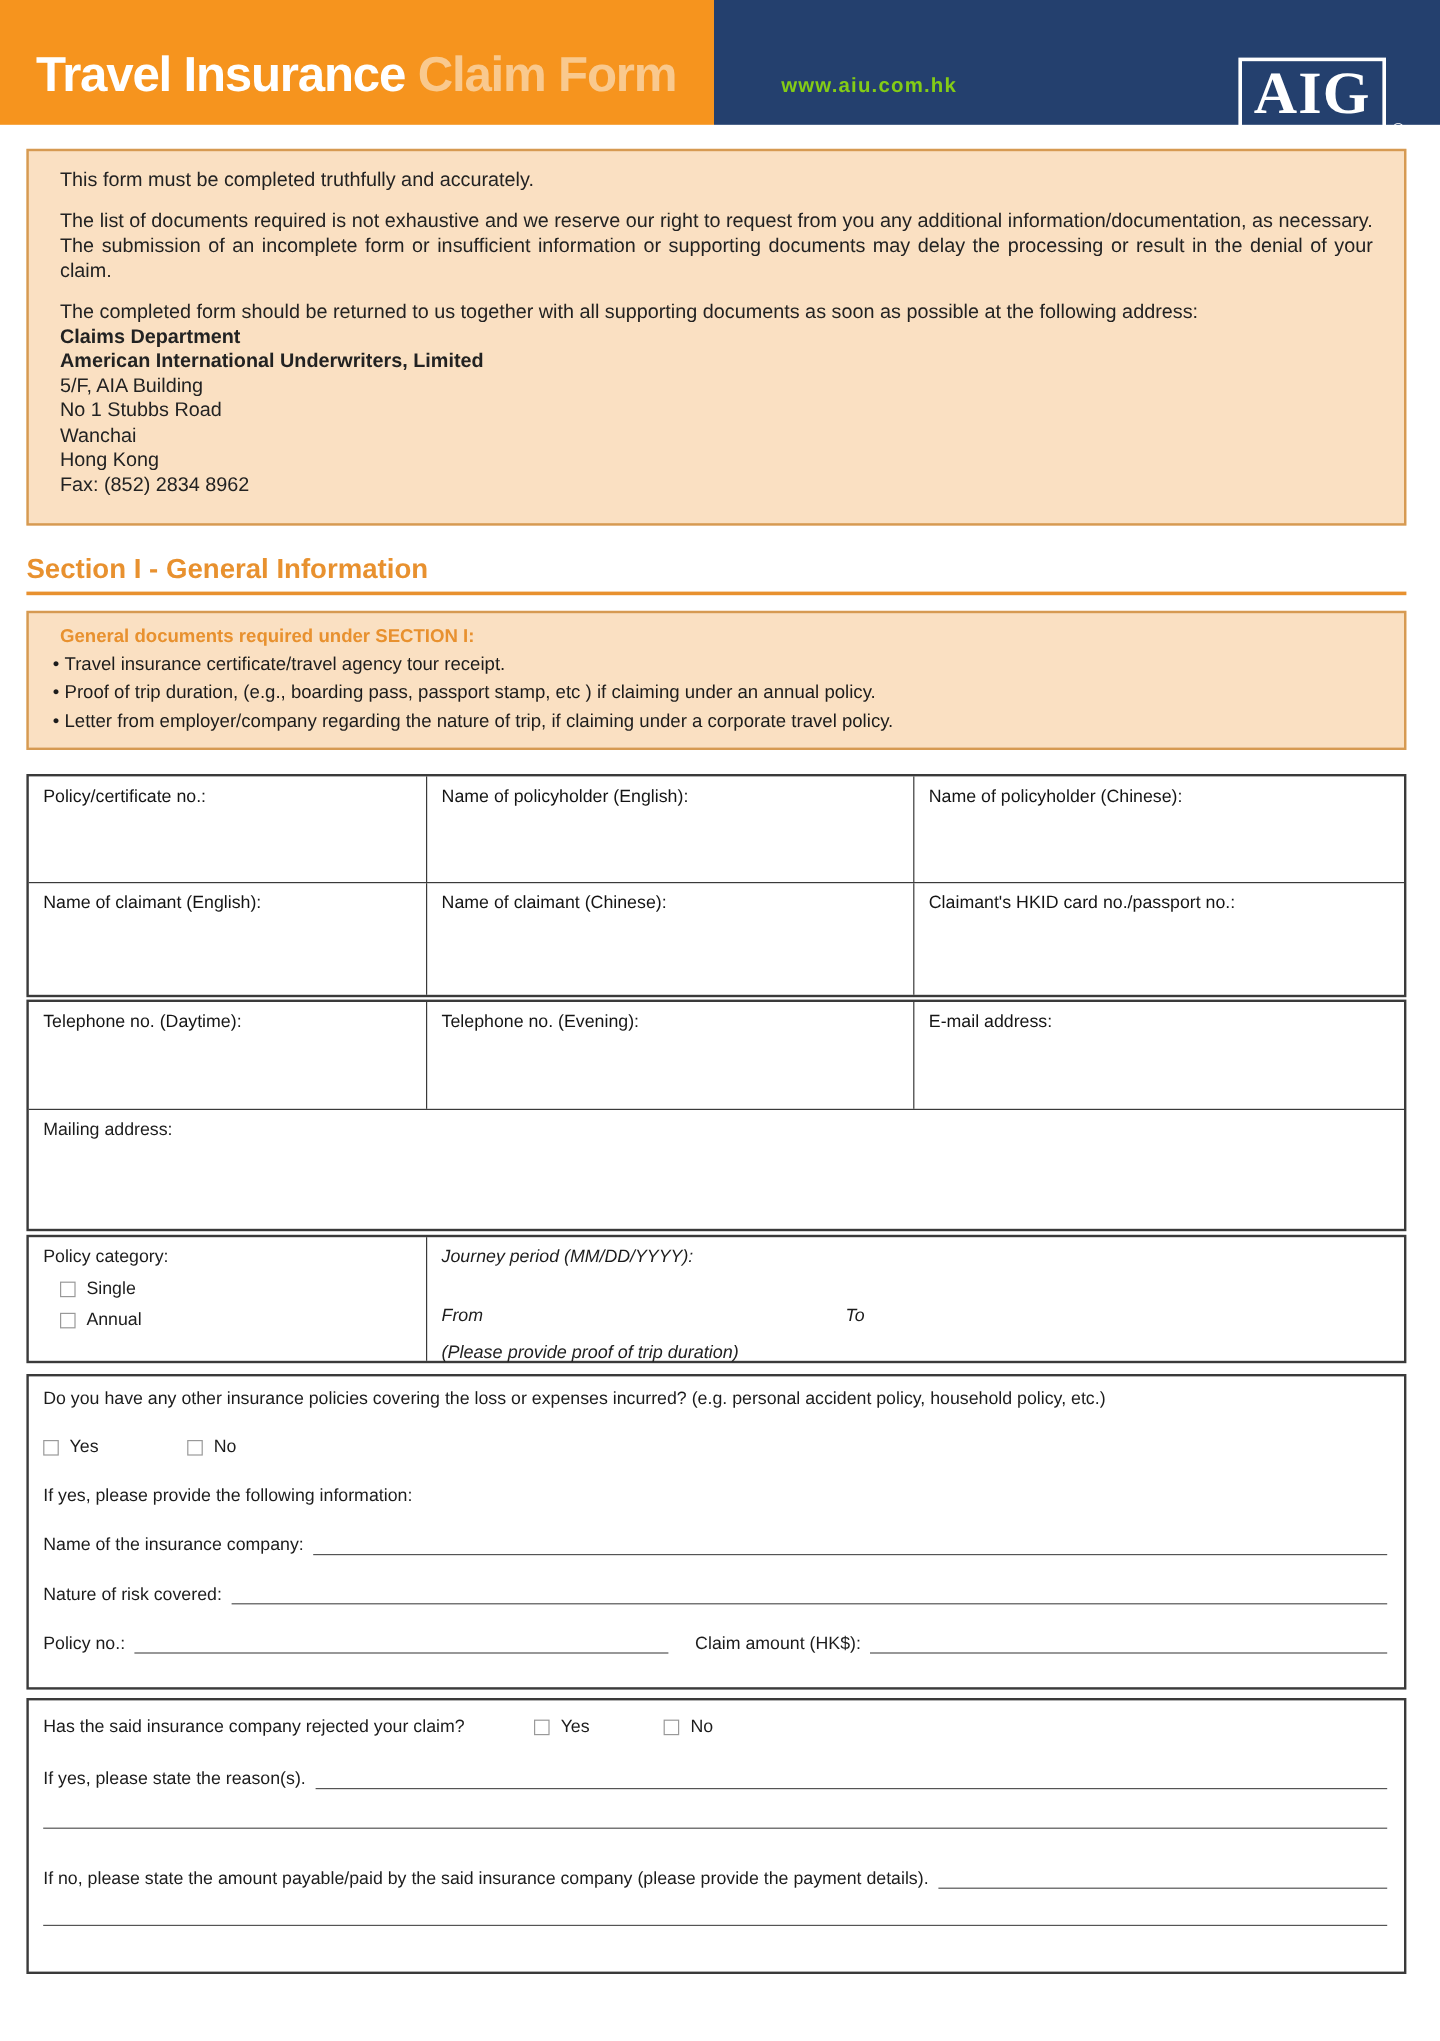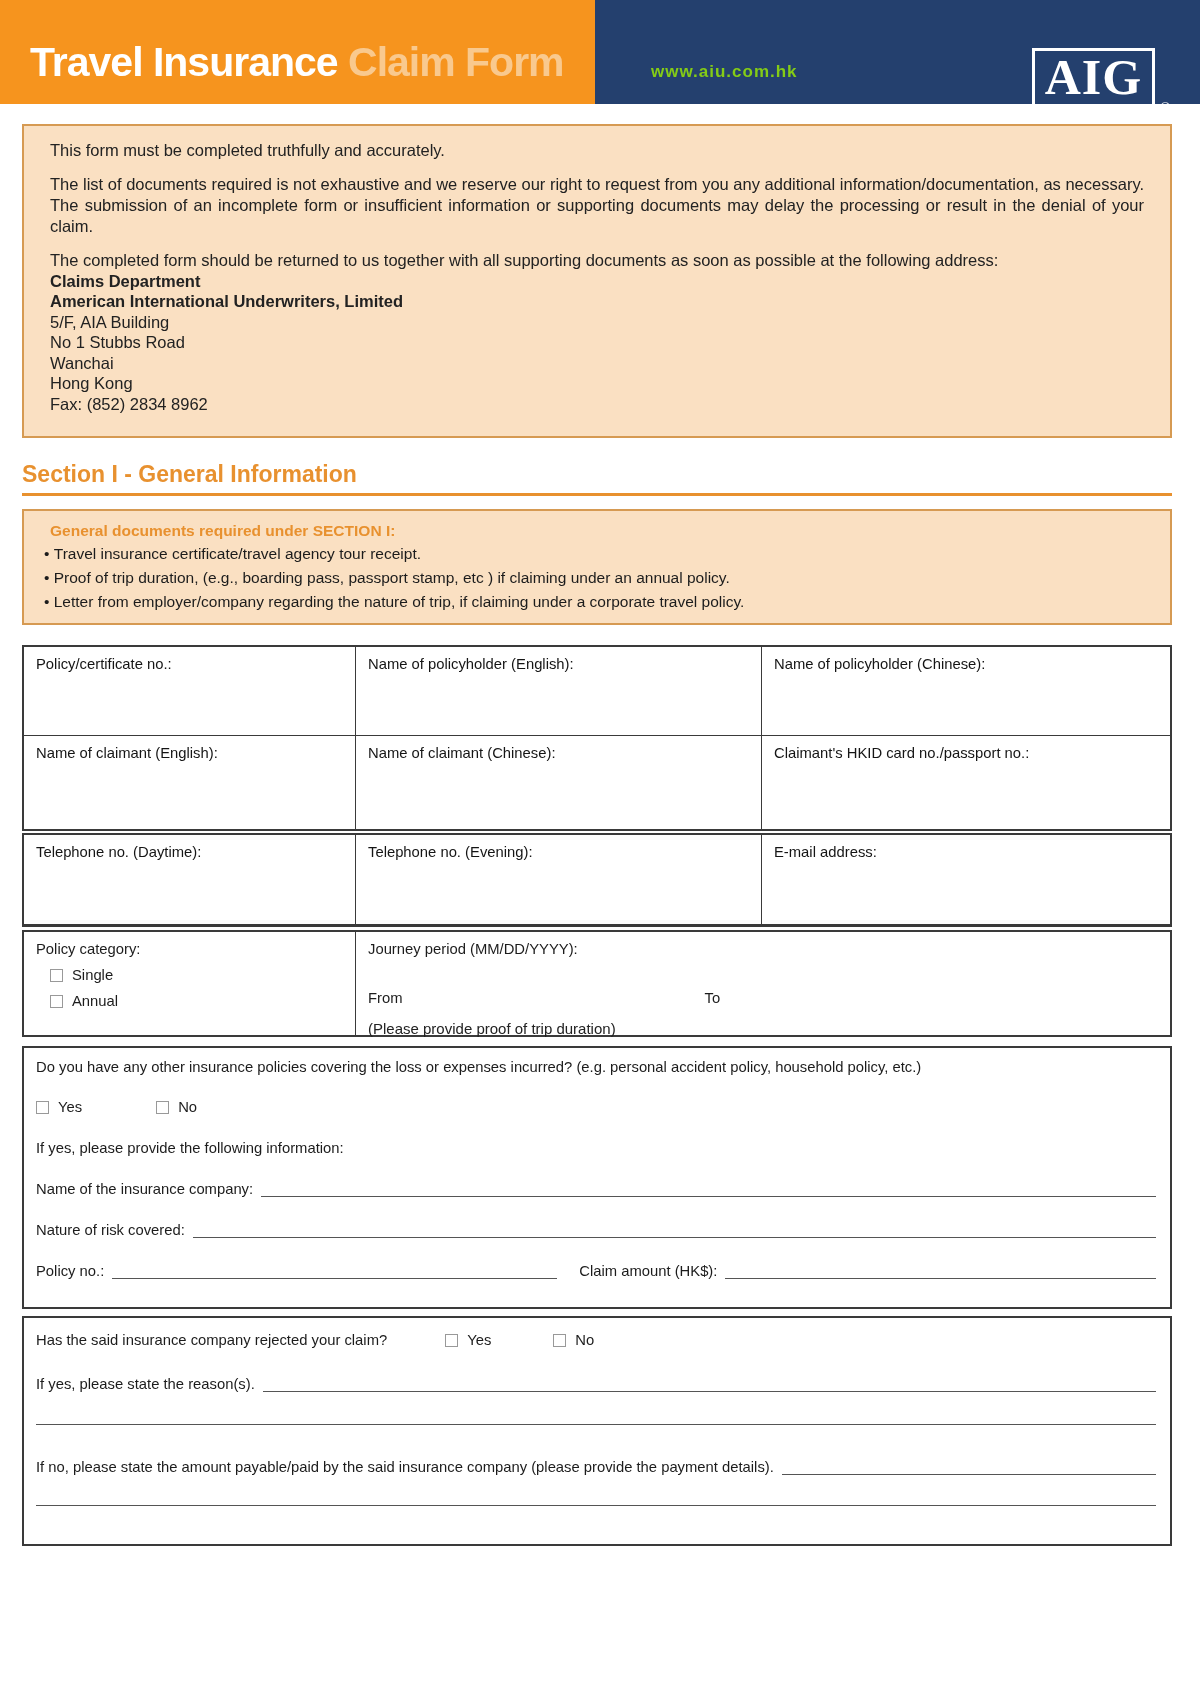--- a/index.html
+++ b/index.html
@@ -45,21 +45,21 @@
 
   .box-a { margin-top:20px; }
   .box-a .r1 { height:89px; border-bottom:1.7px solid #3a3a3a; }
   .box-a .r2 { height:93px; }
   .box-b { margin-top:2px; }
   .box-b .r3 { height:90px; border-bottom:1.7px solid #3a3a3a; }
   .box-b .mailing { height:99px; padding:9px 12px; font-size:14.8px; }
 
   .box-c { margin-top:3px; height:107px; display:flex; }
   .pc-left { width:331px; padding:9px 12px; font-size:14.8px; }
-  .pc-right { flex:1; border-left:1.7px solid #3a3a3a; padding:9px 12px; font-size:14.8px; position:relative; }
+  .pc-right { flex:1; border-left:1.7px solid #3a3a3a; padding:9px 12px; font-size:14.8px; position:relative;font-style:italic; }
   .chk-row { display:flex; align-items:center; margin:10px 0 0 14px; font-size:14.8px; }
   .checkbox { display:inline-block; width:13px; height:13px; border:1.5px solid #999; background:#fff; margin-right:9px; flex:0 0 auto; }
   .from-to { position:absolute; left:12px; top:58px; display:flex; width:680px; }
   .to-lbl { margin-left:302px; }
   .pc-note { position:absolute; left:12px; top:88px; font-size:15px; color:#222; }
 
   .box-d { margin-top:9px; height:263px; padding:10px 14px 0 12px; font-size:14.8px; }
   .box-e { margin-top:7px; height:230px; padding:14px 14px 0 12px; font-size:14.8px; }
 
   .q-line { line-height:19px; }
@@ -135,20 +135,21 @@
         <div class="cell col3">Claimant's HKID card no./passport no.:</div>
       </div>
     </div>
 
     <div class="tbox box-b">
       <div class="trow r3">
         <div class="cell col1">Telephone no. (Daytime):</div>
         <div class="cell col2">Telephone no. (Evening):</div>
         <div class="cell col3">E-mail address:</div>
       </div>
+      <div class="mailing">Mailing address:</div>
     </div>
 
     <div class="tbox box-c">
       <div class="pc-left">
         <div>Policy category:</div>
         <div class="chk-row">
           <span class="checkbox"></span>
           <span>Single</span>
         </div>
         <div class="chk-row">

